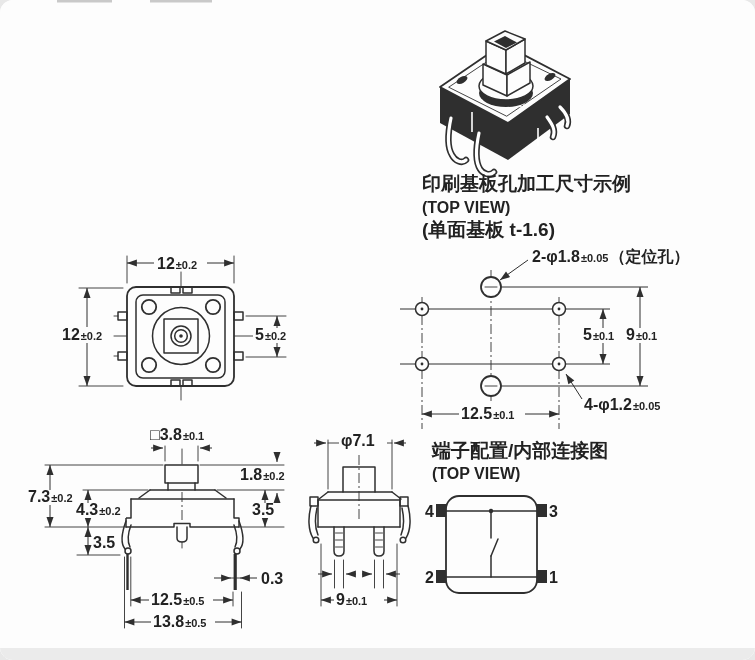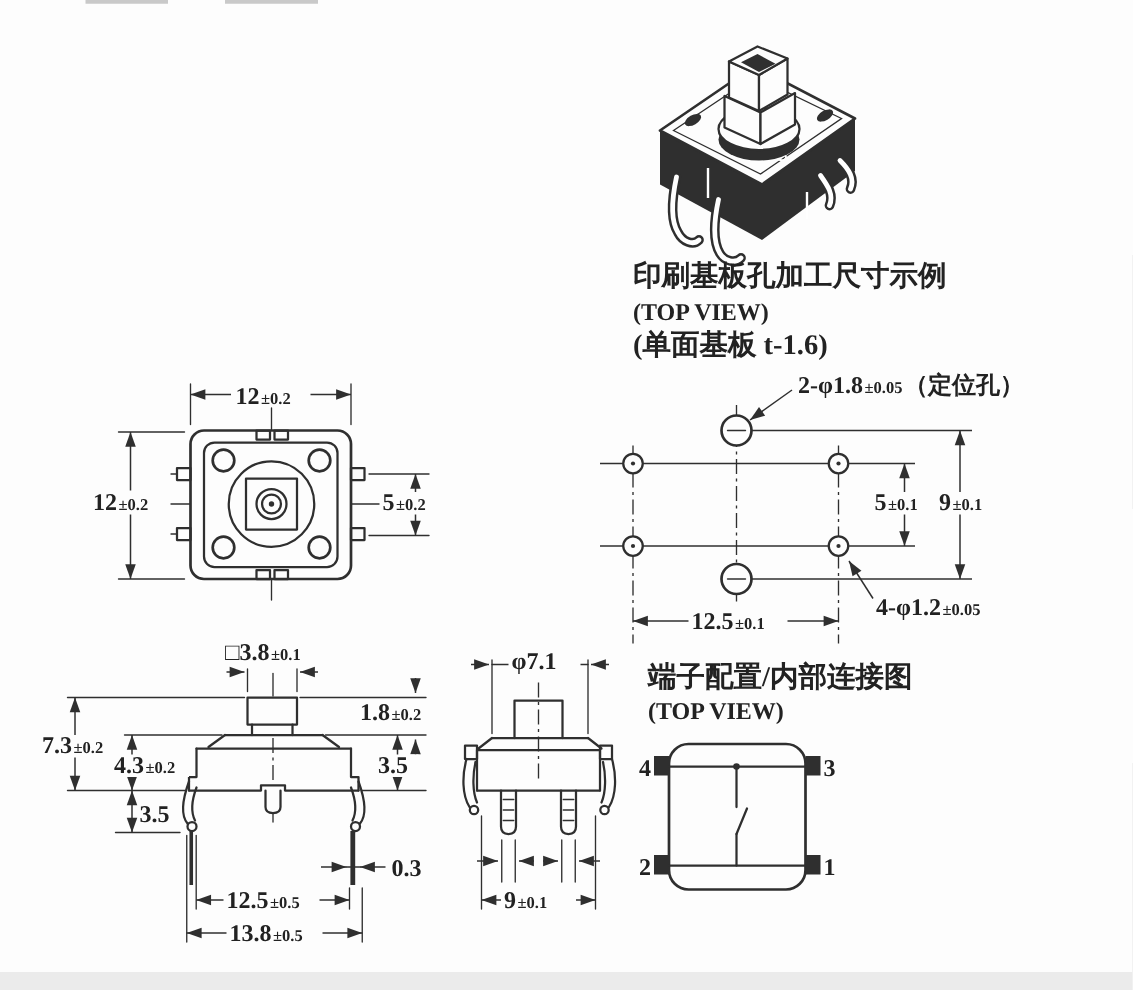--- a/index.html
+++ b/index.html
@@ -1,17 +1,17 @@
 <!DOCTYPE html>
 <html><head>
 <meta charset="utf-8">
 <style>
   html,body{margin:0;padding:0;background:#e8e8e8;}
   #stage{position:relative;width:755px;height:660px;background:#fdfdfd;overflow:hidden;
-         font-family:Liberation Serif, serif;}
+         font-family:Liberation Sans, sans-serif;border-radius:13px;}
   svg{display:block}
   .s  {stroke:#2f2f2f;fill:none;stroke-width:1.5;stroke-linecap:round;stroke-linejoin:round}
   .s2 {stroke:#2f2f2f;fill:none;stroke-width:1.8;stroke-linecap:round;stroke-linejoin:round}
   .thin{stroke:#2f2f2f;fill:none;stroke-width:0.9;stroke-linecap:round}
   .dim {stroke:#2f2f2f;fill:none;stroke-width:1;stroke-linecap:butt}
   .cl  {stroke:#2f2f2f;fill:none;stroke-width:0.9;stroke-dasharray:10 3 2 3}
   .fw  {fill:#fdfdfd}
   .fi  {fill:#2f2f2f}
   .legb{stroke:#2f2f2f;stroke-width:6.5;fill:none;stroke-linecap:round}
   .legw{stroke:#ffffff;stroke-width:3.2;fill:none;stroke-linecap:round}

